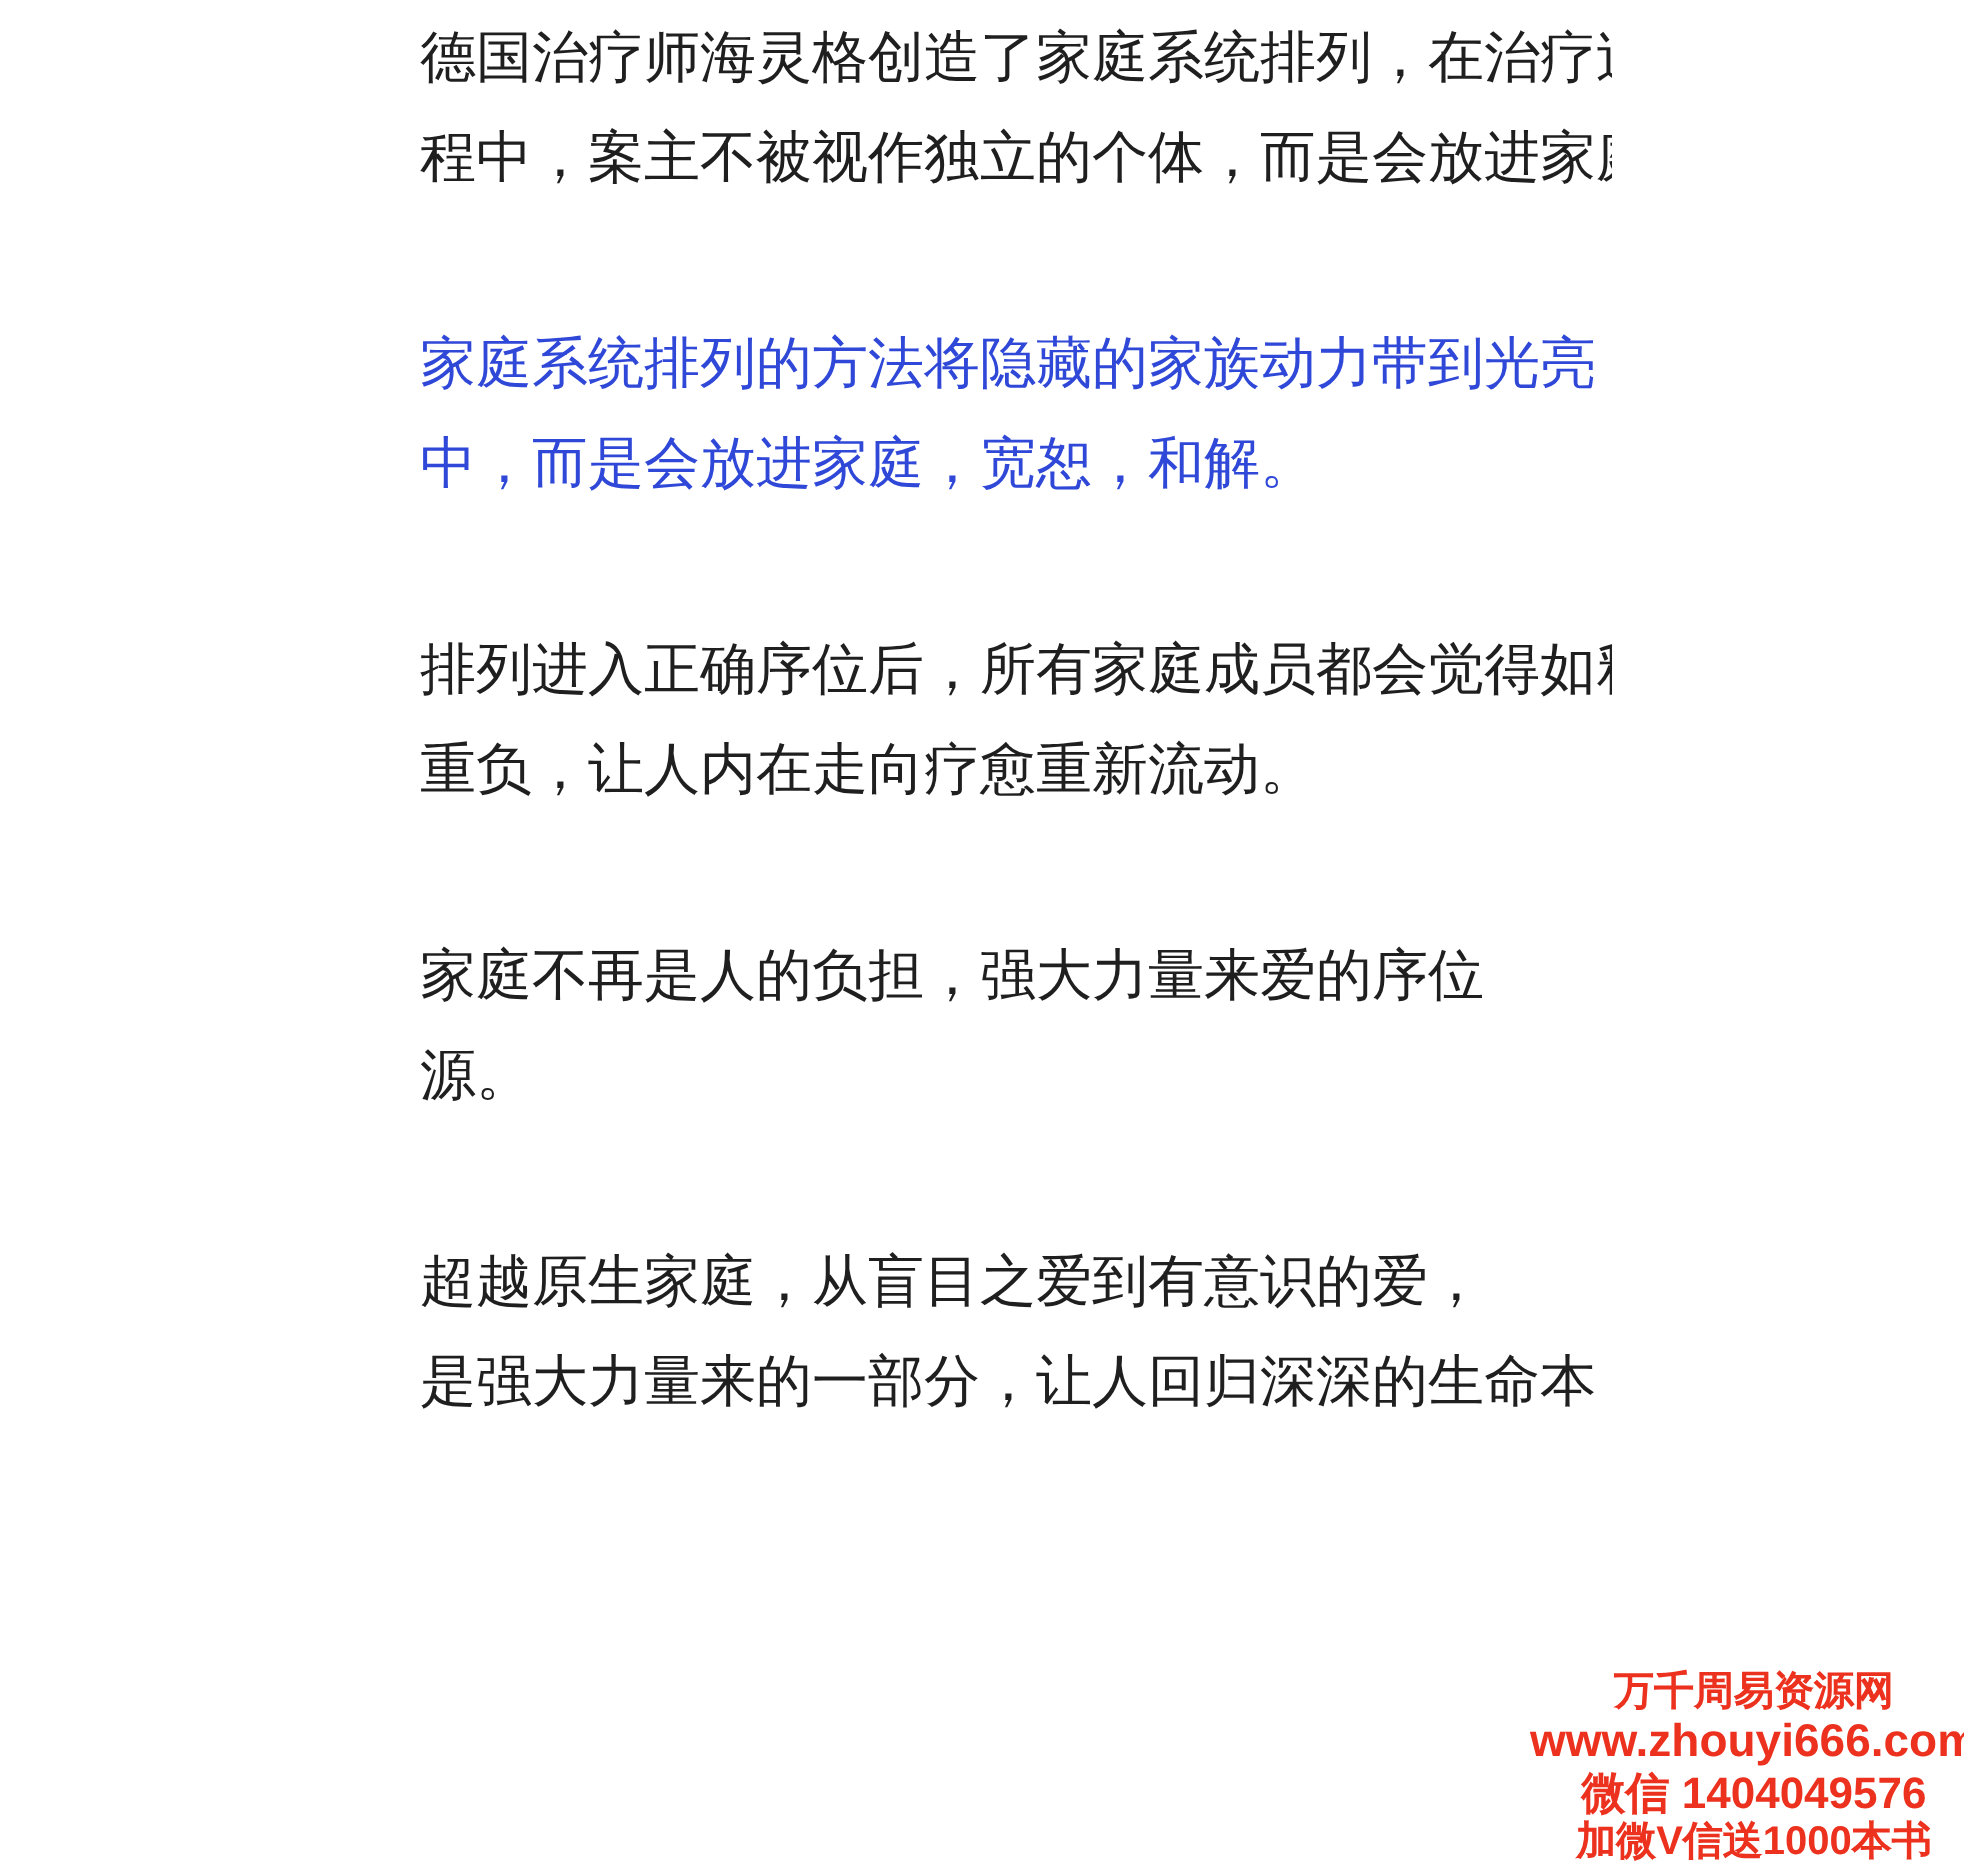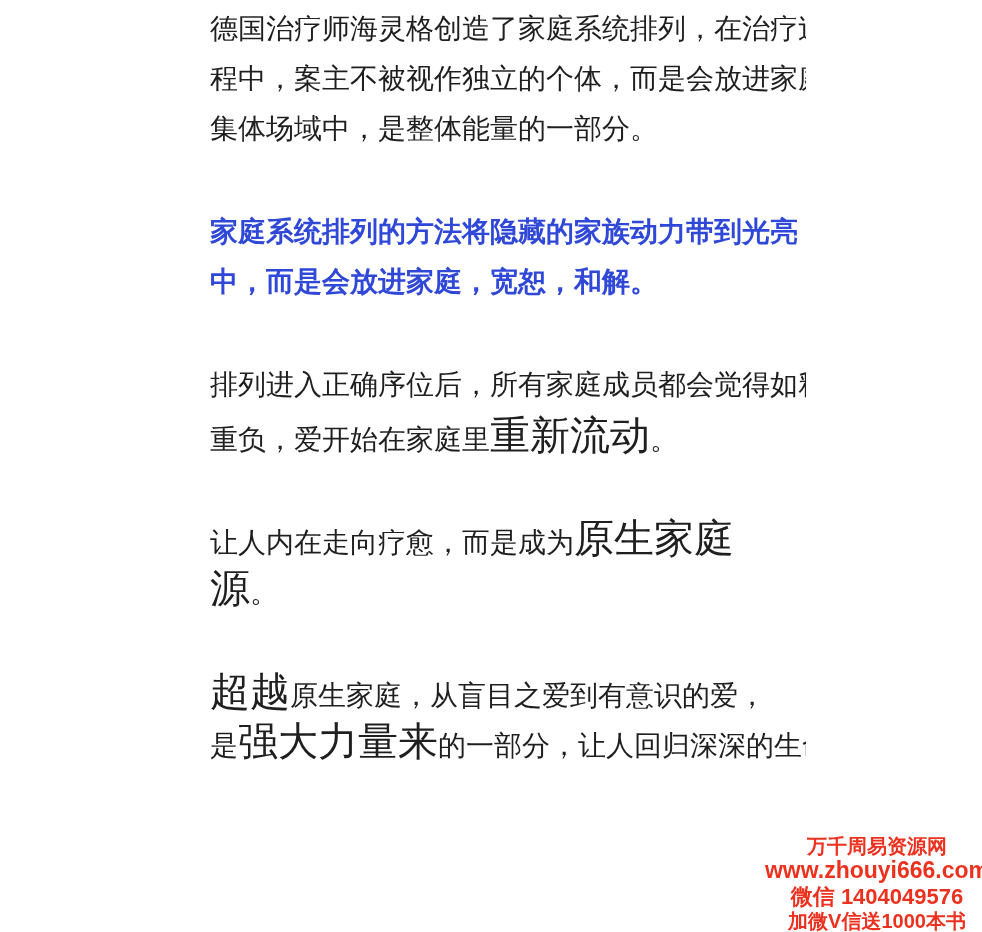--- a/index.html
+++ b/index.html
@@ -30,25 +30,24 @@
   .text-line {
     height: 50px;
     line-height: 50px;
     white-space: nowrap;
   }
   .run {
     font-size: 28px;
     color: var(--ink, #1f1f1f);
   }
   .run.large {
-    font-size: 40px;
+    font-size: 28px;
   }
   .para.blue .run {
     color: var(--blue, #3048d8);
-    font-weight: bold;
   }
   .watermark {
     position: absolute;
     left: 757px;
     top: 834px;
     width: 240px;
     text-align: center;
     color: var(--red, #ec321f);
     z-index: 5;
     font-weight: bold;
@@ -63,36 +62,35 @@
   .wm-promo  { font-size: 20px; }
 </style>
 </head>
 <body style="background: rgb(255, 255, 255);">
 
 <div class="article-column">
 
   <div class="para">
     <div class="text-line"><span class="run">德国治疗师海灵格创造了家庭系统排列，在治疗过</span></div>
     <div class="text-line"><span class="run">程中，案主不被视作独立的个体，而是会放进家庭</span></div>
-    <div class="text-line"><span class="run">集体场域中，是整体能量的一部分。</span></div>
   </div>
 
 
   <div class="para blue">
     <div class="text-line"><span class="run">家庭系统排列的方法将隐藏的家族动力带到光亮</span></div>
     <div class="text-line"><span class="run">中，而是会放进家庭，宽恕，和解。</span></div>
   </div>
 
   <div class="para">
     <div class="text-line"><span class="run">排列进入正确序位后，所有家庭成员都会觉得如释</span></div>
-    <div class="text-line"><span class="run">重负，爱开始在家庭里</span><span class="run large">重新流动</span><span class="run">。</span></div>
+    <div class="text-line"><span class="run">重负，让人内在走向疗愈</span><span class="run large">重新流动</span><span class="run">。</span></div>
   </div>
 
   <div class="para">
-    <div class="text-line"><span class="run">让人内在走向疗愈，而是成为</span><span class="run large">原生家庭</span></div>
+    <div class="text-line"><span class="run">家庭不再是人的负担，强大力量来</span><span class="run large">爱的序位</span></div>
     <div class="text-line"><span class="run large">源</span><span class="run">。</span></div>
   </div>
 
   <div class="para">
     <div class="text-line"><span class="run large">超越</span><span class="run">原生家庭，从盲目之爱到有意识的爱，</span></div>
     <div class="text-line"><span class="run">是</span><span class="run large">强大力量来</span><span class="run">的一部分，让人回归深深的生命本</span></div>
   </div>
 
 </div>
 

